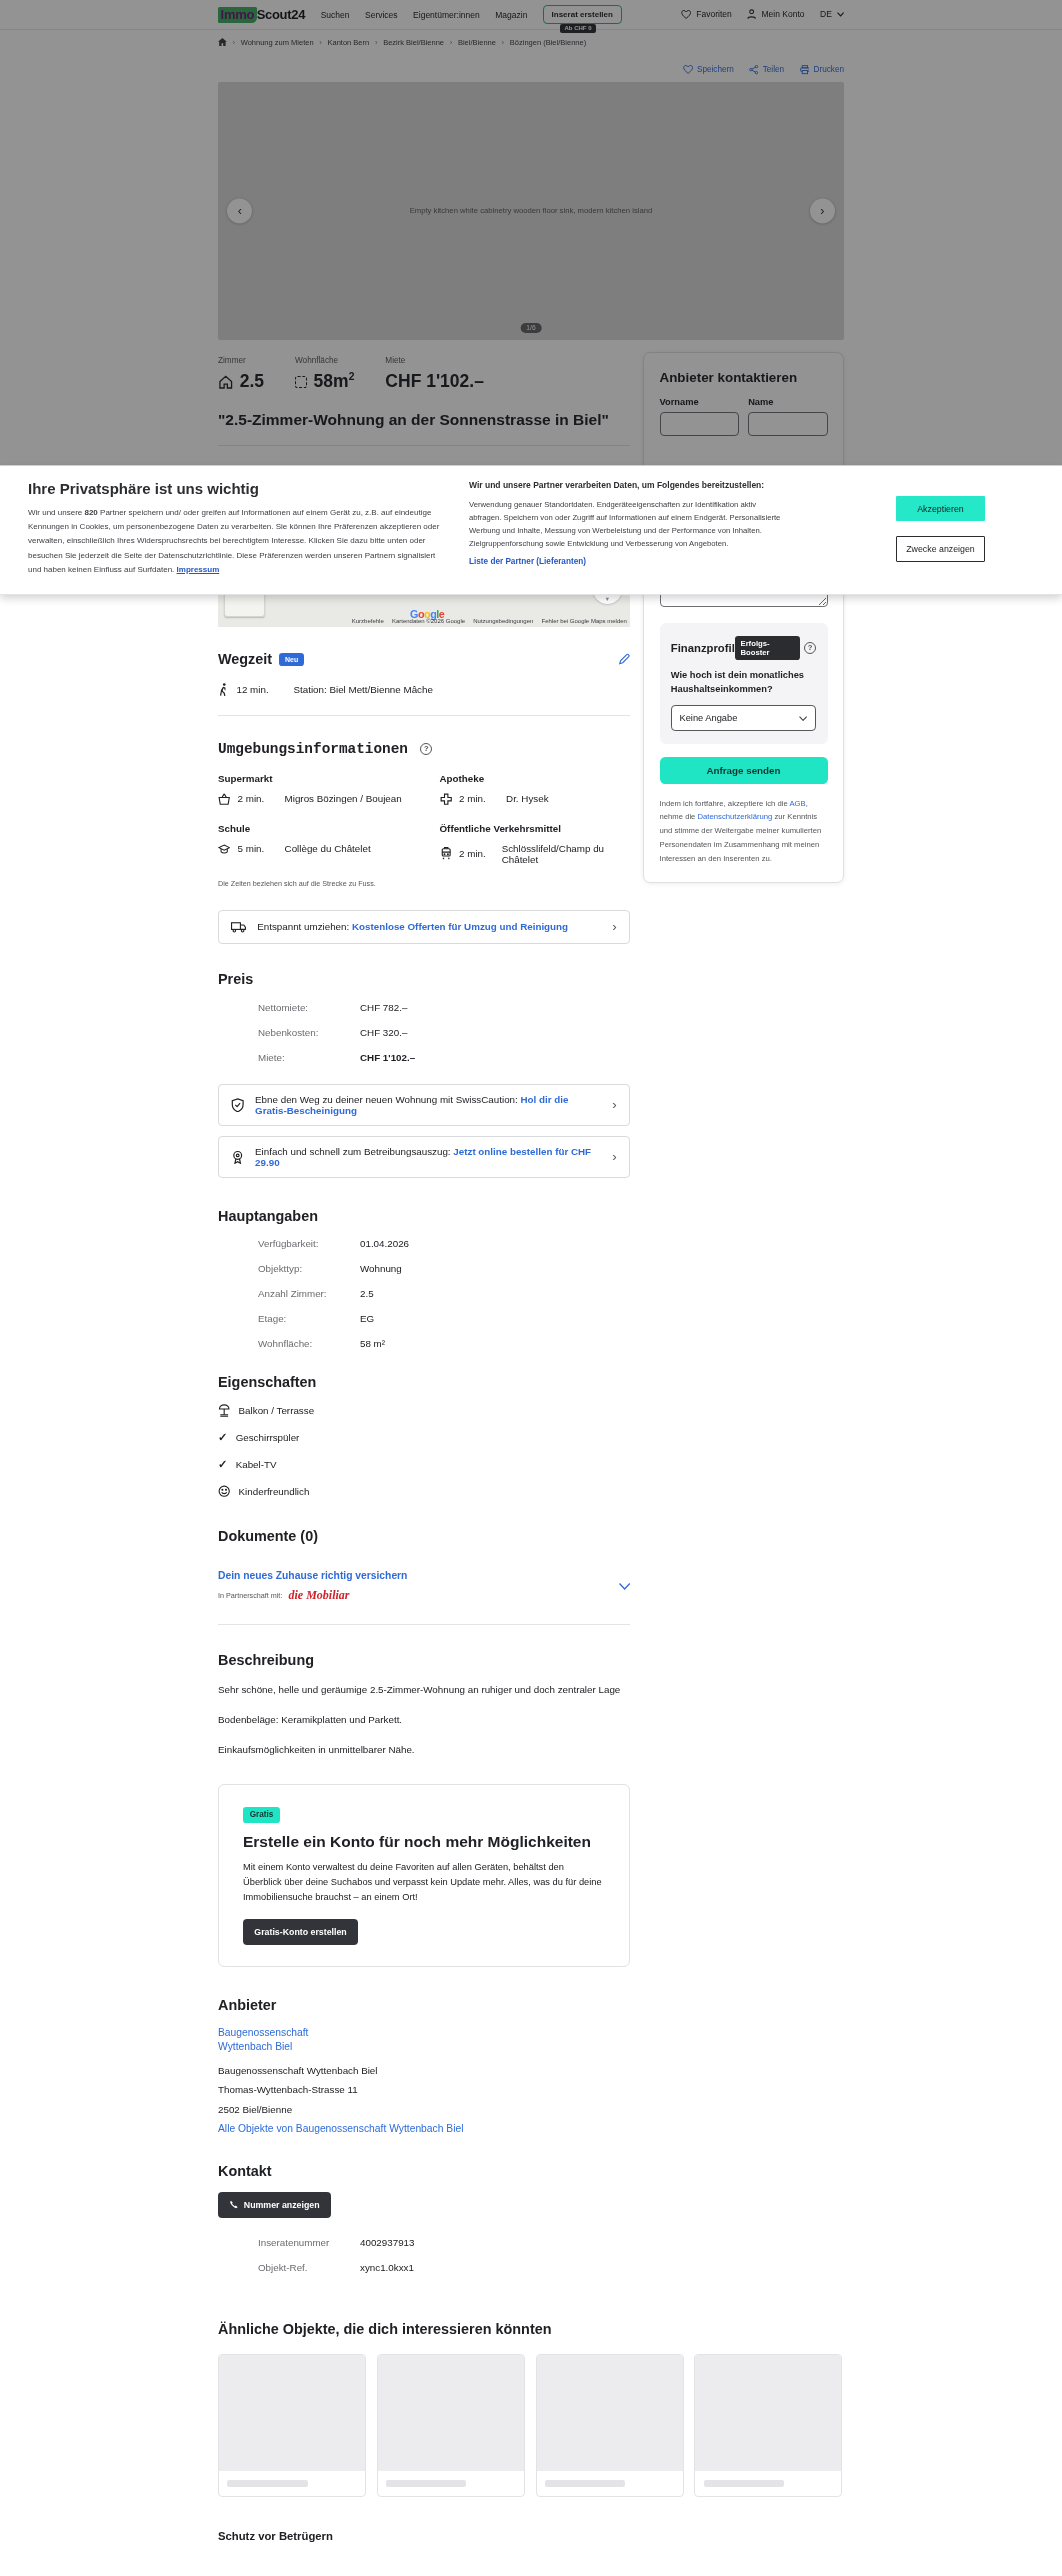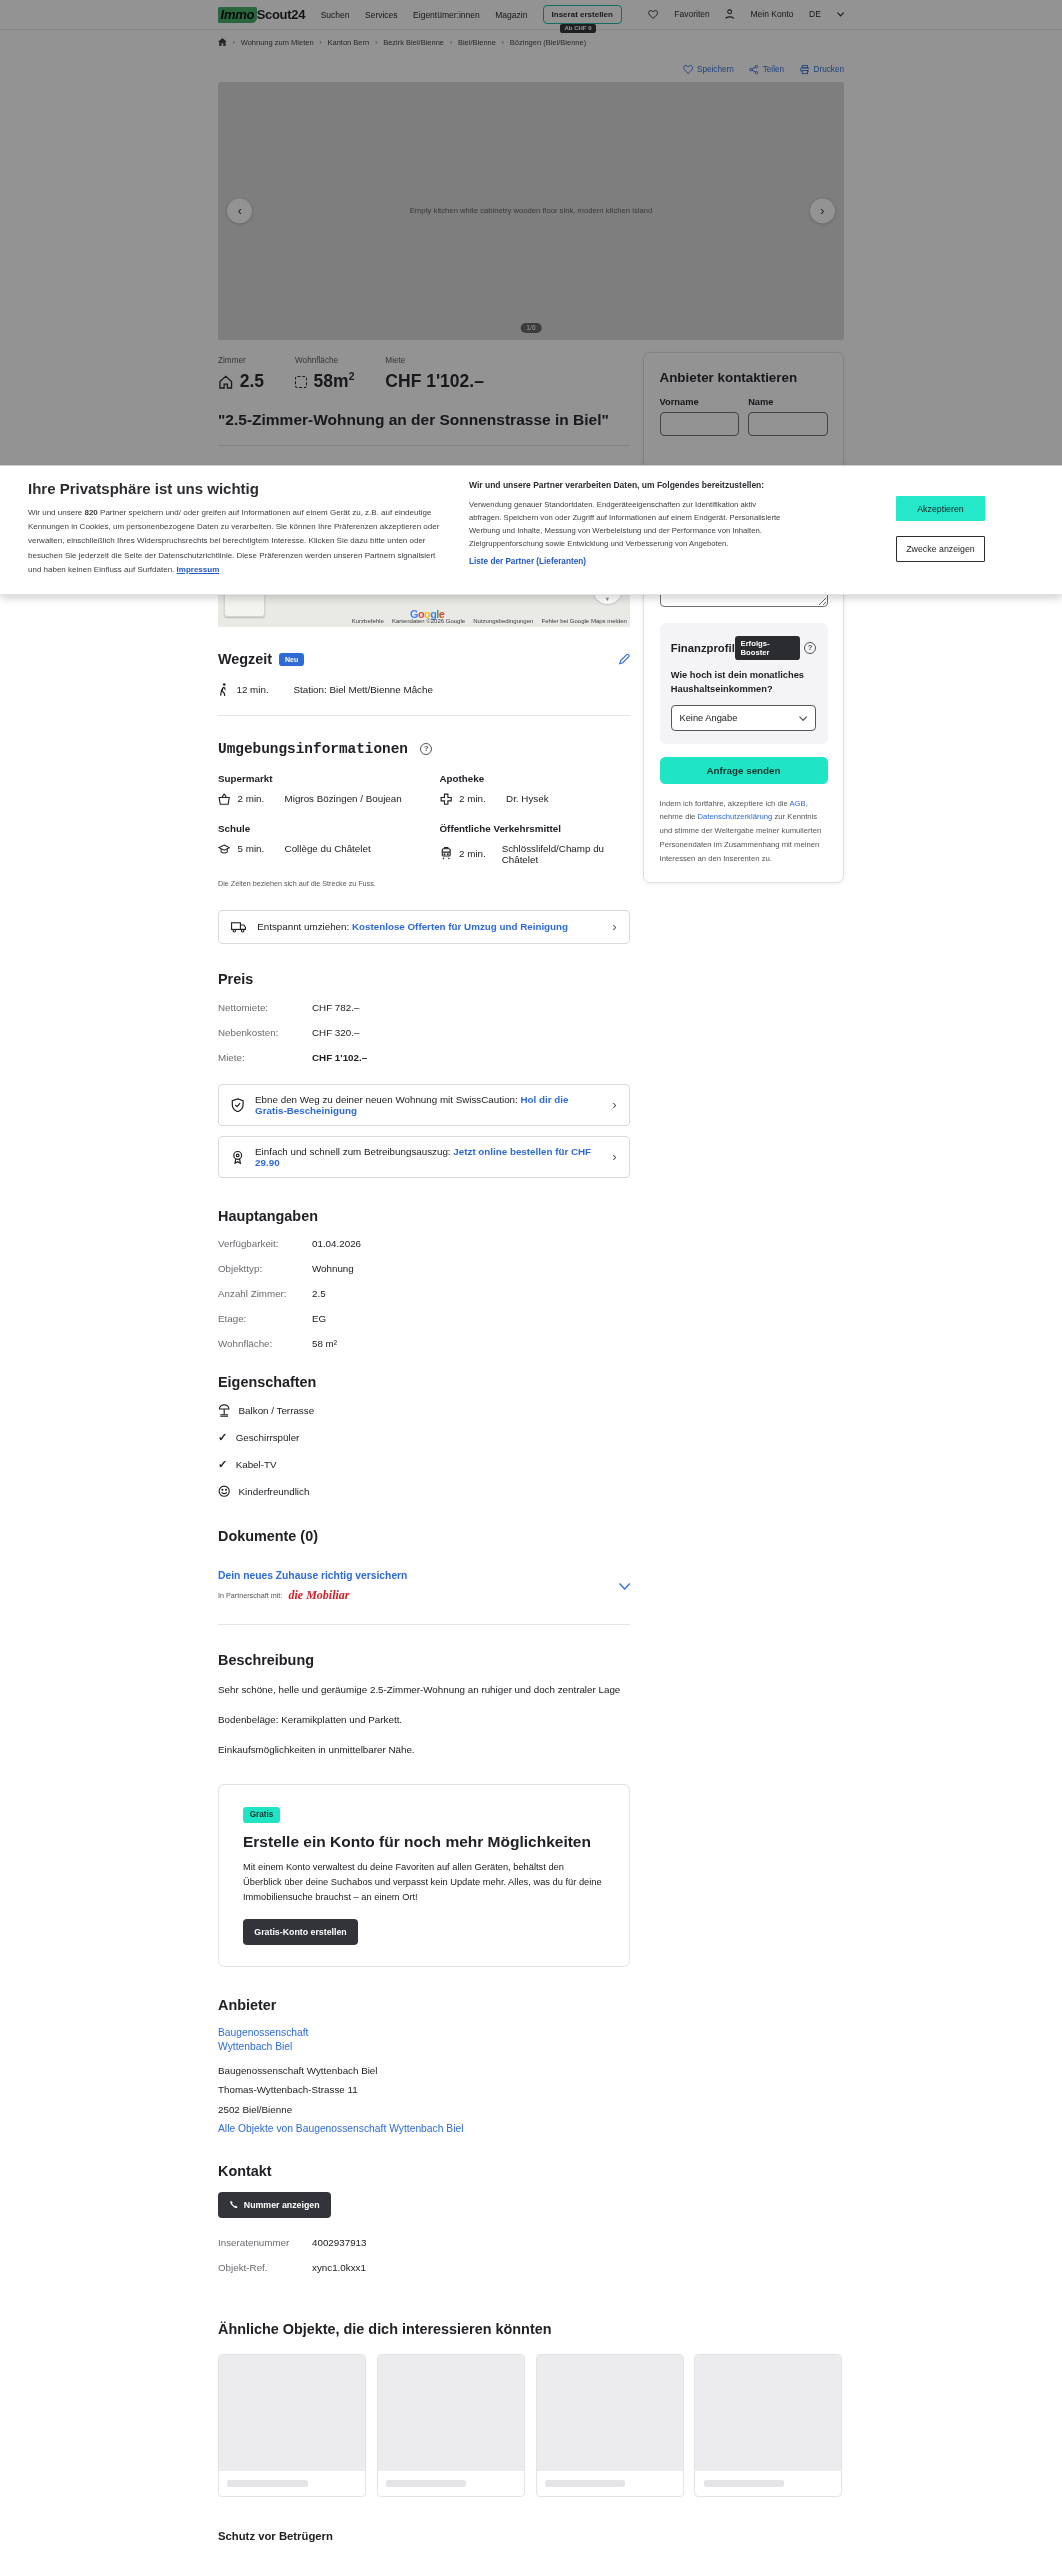--- a/index.html
+++ b/index.html
@@ -5,28 +5,28 @@
   * { margin:0; padding:0; box-sizing:border-box; }
   body { background:#fff; font-family:"Liberation Sans", sans-serif; color:#202125; }
   .page { width:1062px; min-height:2841px; position:relative; background:#fff; overflow:hidden; }
   .container { width:626px; margin:0 auto; }
   a { text-decoration:none; }
 
   
   .topbar { height:30px; border-bottom:0.5px solid #e6e6e8; }
   .topbar-inner { width:626px; margin:0 auto; display:flex; align-items:center; gap:15.5px; height:100%; position:relative; }
   .logo { display:flex; align-items:baseline; font-weight:bold; font-size:13px; letter-spacing:-0.3px; }
-  .logo-immo { background:#3fae63; border-radius:1.5px 1.5px 5.2px 1.5px; padding:0.5px 2.6px; color:#000000;font-style:italic; }
+  .logo-immo { background:#3fae63; border-radius:1.5px 1.5px 5.2px 1.5px; padding:0.5px 2.6px; color:#701a75; }
   .logo-scout { color:#17181b; }
   .nav-link { font-size:8.5px; color:#202125; }
   .cta-wrap { position:relative; }
   .cta-btn { border:1px solid #14b8a6; border-radius:4.1px; padding:4.1px 7.7px; font-weight:bold; font-size:8px; background:#fff; color:#1f2126; cursor:pointer; }
   .cta-badge { position:absolute; left:17.5px; top:calc(100% - 0.5px); background:#2b2c30; color:#fff; font-size:6px; font-weight:bold; padding:1.5px 4.1px; border-radius:2.1px; white-space:nowrap; z-index:5; }
   .topbar-right { margin-left:auto; display:flex; gap:15.5px; align-items:center; font-size:8.5px; }
-  .tb-item { display:flex; align-items:center; gap:16px; color:#202125; cursor:pointer; }
+  .tb-item { display:flex; align-items:center; gap:5px; color:#202125; cursor:pointer; }
 
   
   .breadcrumb { padding:7.7px 0 5.2px; display:flex; align-items:center; gap:5.7px; font-size:7.5px; color:#3c3d42; }
   .bc-sep { color:#808186; font-size:7.7px; }
 
   
   .actions-row { display:flex; justify-content:flex-end; gap:15.5px; margin-top:13.4px; }
   .action-link { display:flex; align-items:center; gap:4.1px; color:#2e6bd8; font-size:8.2px; cursor:pointer; }
 
   
@@ -76,21 +76,21 @@
   .umg-time { width:47px; margin-left:7.2px; }
   .umg-note { font-size:7.2px; color:#55565a; margin-top:14.4px; }
 
   .promo-box { display:flex; align-items:center; gap:10.3px; border:0.5px solid #d9dadc; border-radius:4px; padding:8.8px 12.4px; margin-top:21.6px; font-size:9.8px; cursor:pointer; background:#fff; }
   .promo-box.tight { margin-top:10.3px; }
   .promo-link { color:#2e6bd8; font-weight:bold; }
   .promo-chevron { margin-left:auto; font-size:13.4px; color:#55565a; }
 
   .kv-rows { margin-top:14.4px; }
   .kv-row { display:flex; margin-bottom:14px; font-size:9.8px; }
-  .kv-label { width:94px; color:#6b6c70; flex-shrink:0; }
+  .kv-label { width:102px; color:#6b6c70; flex-shrink:0;margin-left:40px; }
   .kv-value.bold { font-weight:bold; }
 
   .feat-row { display:flex; align-items:center; gap:8.2px; margin-top:14px; font-size:9.8px; }
   .feat-check { font-size:11.3px; font-weight:bold; }
 
   .insure { display:flex; align-items:center; margin-top:26px; }
   .insure-link { color:#2e6bd8; font-weight:bold; font-size:10.3px; }
   .insure-partner { display:flex; align-items:center; gap:6.2px; margin-top:7.2px; font-size:7.2px; color:#55565a; }
   .mobiliar { color:#cc2229; font-weight:bold; font-style:italic; font-size:12px; font-family:"Liberation Serif", serif; }
   .insure-chev { margin-left:auto; color:#2e6bd8; }

